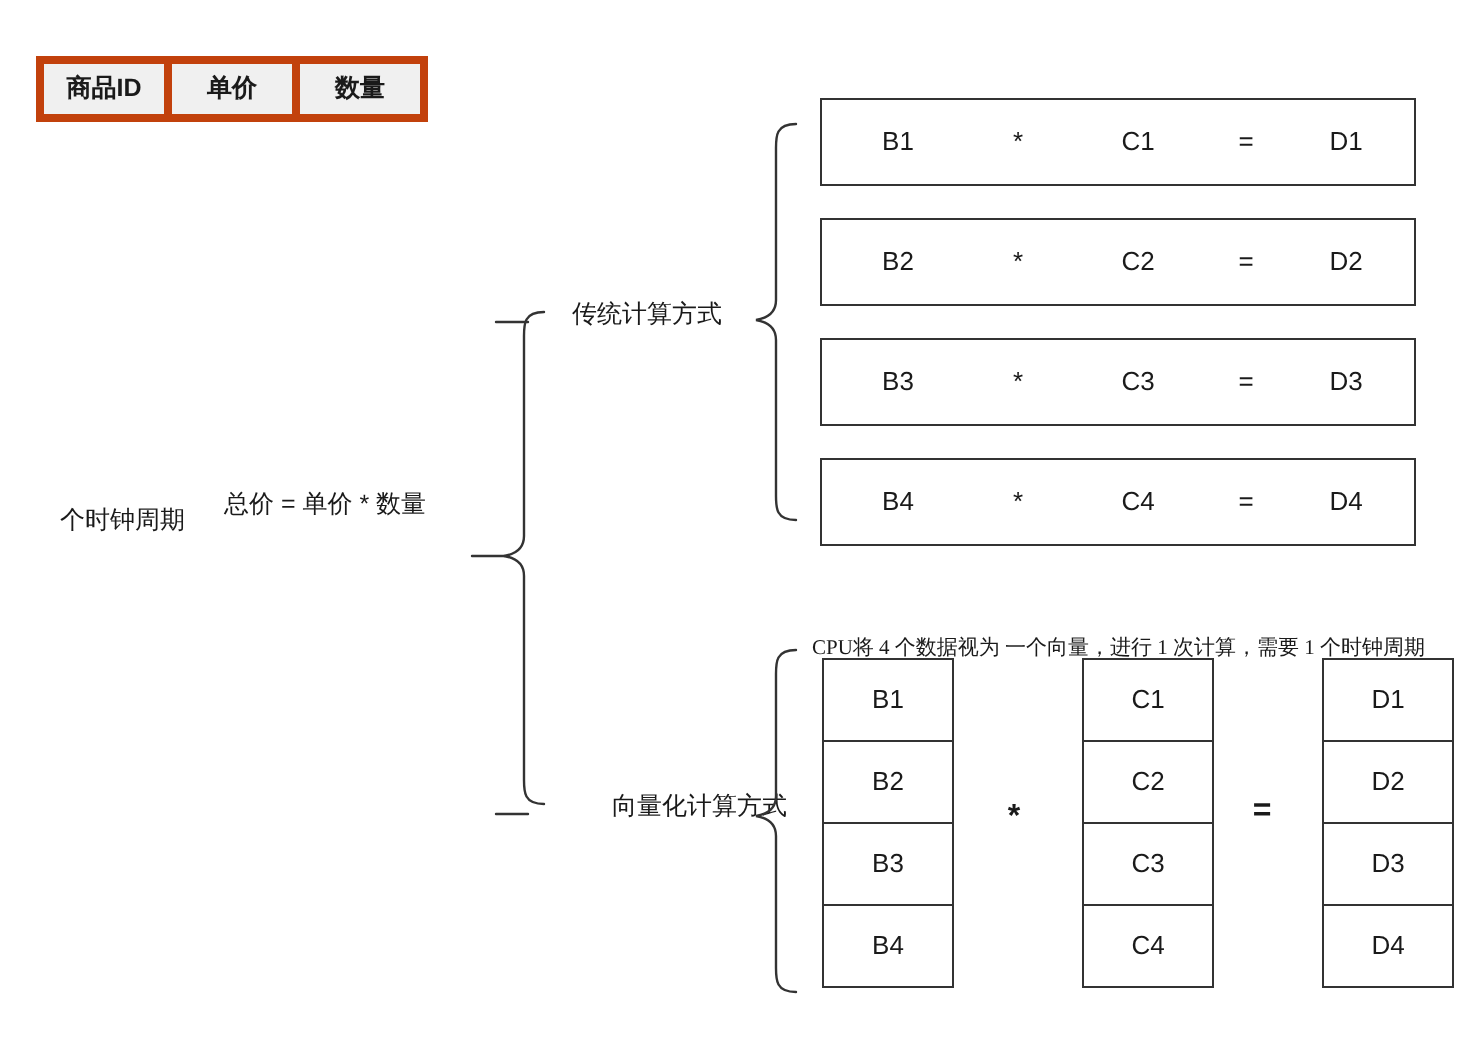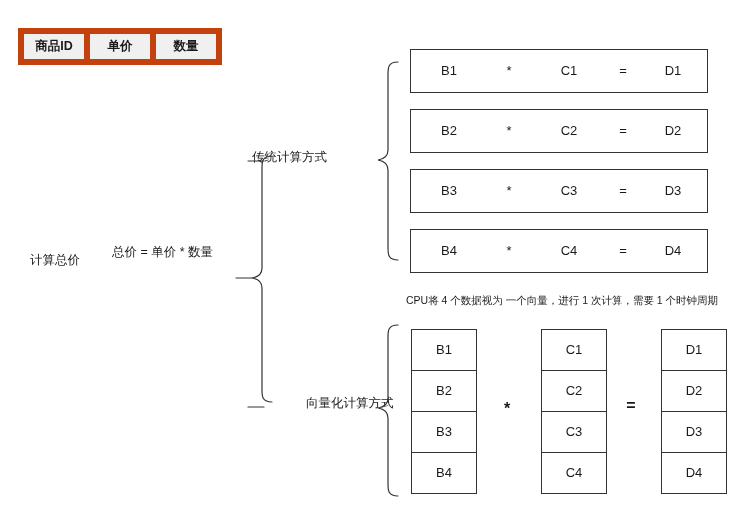--- a/index.html
+++ b/index.html
@@ -22,21 +22,21 @@
   
   #source-table {
     position: absolute;
     left: 18px;
     top: 28px;
     border-collapse: collapse;
     table-layout: fixed;
   }
   #source-table th,
   #source-table td {
-    border: 6px solid #c2410c;
+    border: 4px solid #c2410c;
     width: 60px;
     height: 25px;
     text-align: center;
     vertical-align: middle;
     font-size: 13px;
     font-weight: normal;
     padding: 0;
     background: #ffffff;
     line-height: 25px;
   }
@@ -59,38 +59,38 @@
   }
   #calc-formula {
     left: 112px;
     top: 244px;
     text-align: left;
   }
   #calc-formula div { white-space: nowrap; }
 
   
   #label-traditional {
-    left: 252px;
+    left: 286px;
     top: 149px;
   }
   #label-vectorized {
     left: 264px;
     top: 395px;
     padding-left: 42px;
   }
 
   
   .caption {
     position: absolute;
     font-size: 10.5px;
     white-space: nowrap;
     color: #1a1a1a;
   }
   #caption-scalar { left: 406px; top: 27px; }
-  #caption-vector { left: 406px; top: 294px; }
+  #caption-vector { left: 406px; top: 317px; font-family: Liberation Serif, serif; }
 
   
   #brace-layer {
     position: absolute;
     left: 0;
     top: 0;
     width: 741px;
     height: 521px;
     pointer-events: none;
   }
@@ -158,21 +158,21 @@
       <tr>
         <th>商品ID</th>
         <th>单价</th>
         <th>数量</th>
       </tr>
     </thead>
     <tbody>
     </tbody>
   </table>
 
-  <div class="plain-label" id="calc-title">计算总价</div>
+  <div class="plain-label" id="calc-title">个时钟周期</div>
 
   <div class="plain-label" id="calc-formula">
     <div>总价 = 单价 * 数量</div>
   </div>
 
   <div class="plain-label" id="label-traditional">传统计算方式</div>
 
   <div class="plain-label" id="label-vectorized">向量化计算方式</div>
 
 

